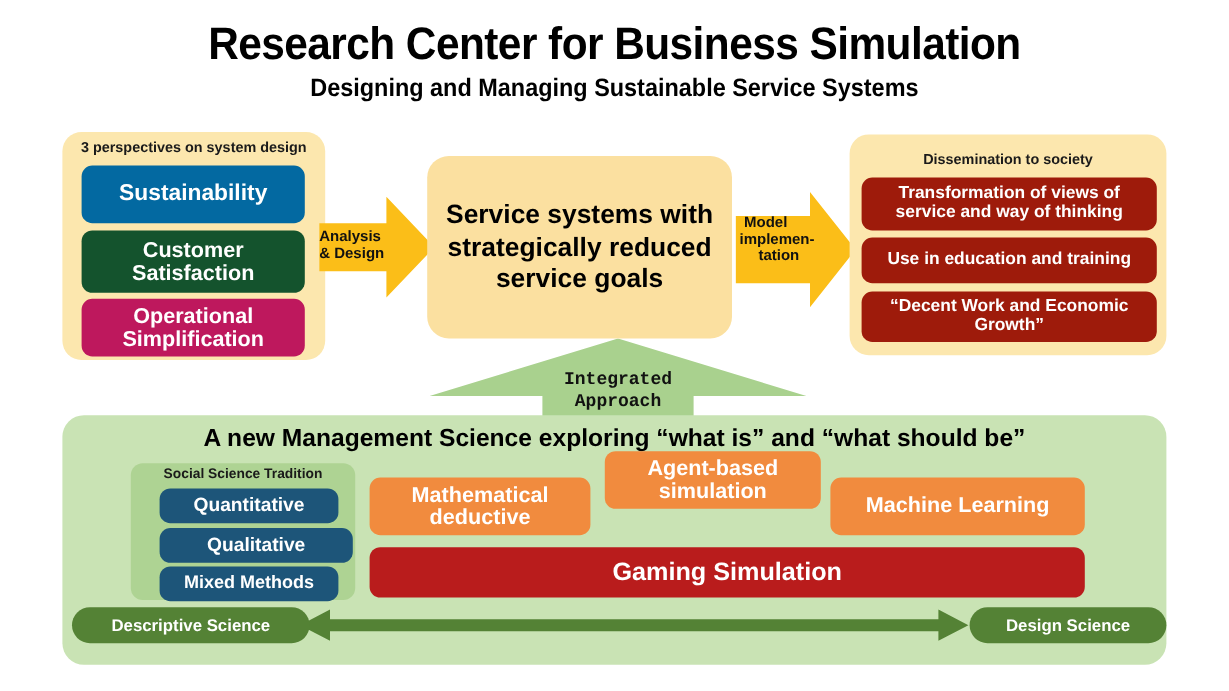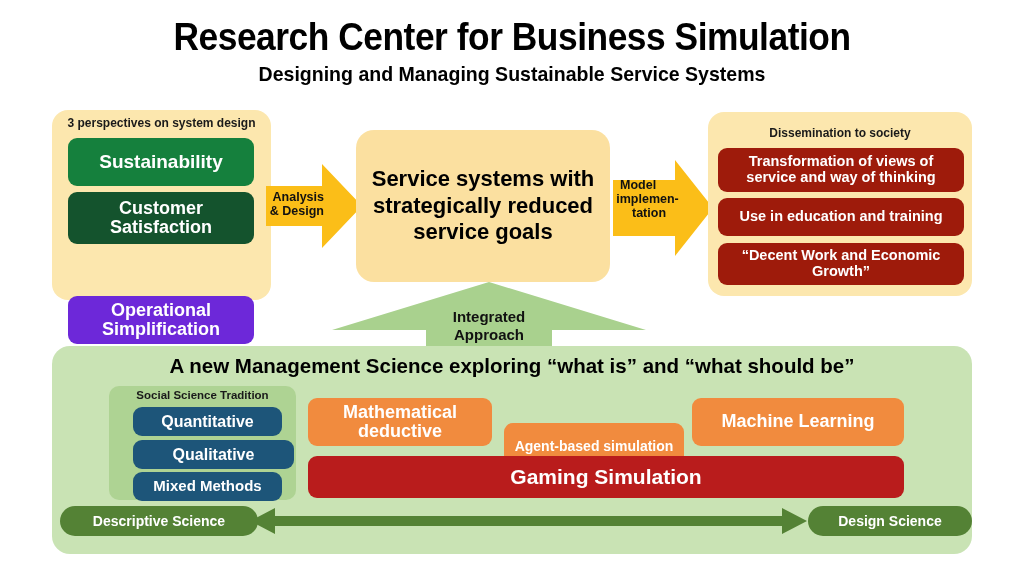--- a/index.html
+++ b/index.html
@@ -29,47 +29,47 @@
   .caption{
     position:absolute;left:0;width:100%;text-align:center;
     font-size:12px;font-weight:bold;color:#1a1a1a;
   }
 
   .chip{
     position:absolute;border-radius:9px;display:flex;align-items:center;
     justify-content:center;text-align:center;color:#ffffff;font-weight:bold;
     line-height:1.08;box-sizing:border-box;padding:2px 6px;
   }
-  .chip.blue{background:#15803d;}
+  .chip.blue{background:#0369a1;}
   .chip.orange{background:#14532d;}
-  .chip.green{background:#6d28d9;margin-top:47px;}
+  .chip.green{background:#be185d;}
   .chip.darkred{background:#9e1b0b;}
   .chip.navy{background:#1d5579;}
   .chip.brightorange{background:#f18b3e;}
   .chip.brown{background:#b91c1c;}
 
   
   #center-box{
     position:absolute;left:356px;top:130px;width:254px;height:152px;
     background:#fbe0a0;border-radius:18px;
     display:flex;align-items:center;justify-content:center;
     font-size:22px;font-weight:bold;color:#000;text-align:center;line-height:1.22;
     padding:17px 12px;box-sizing:border-box;
   }
 
   
   .gold-arrow{position:absolute;}
   .gold-arrow svg{display:block;}
   .gold-arrow .lbl{
-    position:absolute;left:0;width:100%;text-align:right;
+    position:absolute;left:0;width:100%;text-align:left;
     font-size:12.5px;font-weight:bold;color:#111;line-height:1.12;
   }
 
   
-  #integrated-arrow{position:absolute;left:332px;top:282px;width:314px;height:78px;}
+  #integrated-arrow{position:absolute;left:358px;top:282px;width:314px;height:78px;font-family:Liberation Mono, monospace;}
   #integrated-arrow svg{display:block;}
   #integrated-arrow .lbl{
     position:absolute;left:0;top:26px;width:100%;text-align:center;
     font-size:15px;font-weight:bold;color:#111;line-height:1.18;
   }
 
   
   #bottom-panel{
     position:absolute;left:52px;top:346px;width:920px;height:208px;
     background:#c9e3b4;border-radius:18px;
@@ -171,21 +171,21 @@
   <div class="chip navy" style="left:133px;top:440px;width:161px;height:29px;font-size:16px;">
     <span>Qualitative</span>
   </div>
   <div class="chip navy" style="left:133px;top:472px;width:149px;height:29px;font-size:15px;">
     <span>Mixed Methods</span>
   </div>
 
   <div class="chip brightorange" style="left:308px;top:398px;width:184px;height:48px;font-size:18px;">
     <span>Mathematical deductive</span>
   </div>
-  <div class="chip brightorange" style="left:504px;top:376px;width:180px;height:48px;font-size:14px;margin-top:47px;">
+  <div class="chip brightorange" style="left:504px;top:376px;width:180px;height:48px;font-size:18px;">
     <span>Agent-based simulation</span>
   </div>
   <div class="chip brightorange" style="left:692px;top:398px;width:212px;height:48px;font-size:18px;justify-content:center;">
     <span>Machine Learning</span>
   </div>
 
   <div class="chip brown" style="left:308px;top:456px;width:596px;height:42px;font-size:21px;">
     <span>Gaming Simulation</span>
   </div>
 

